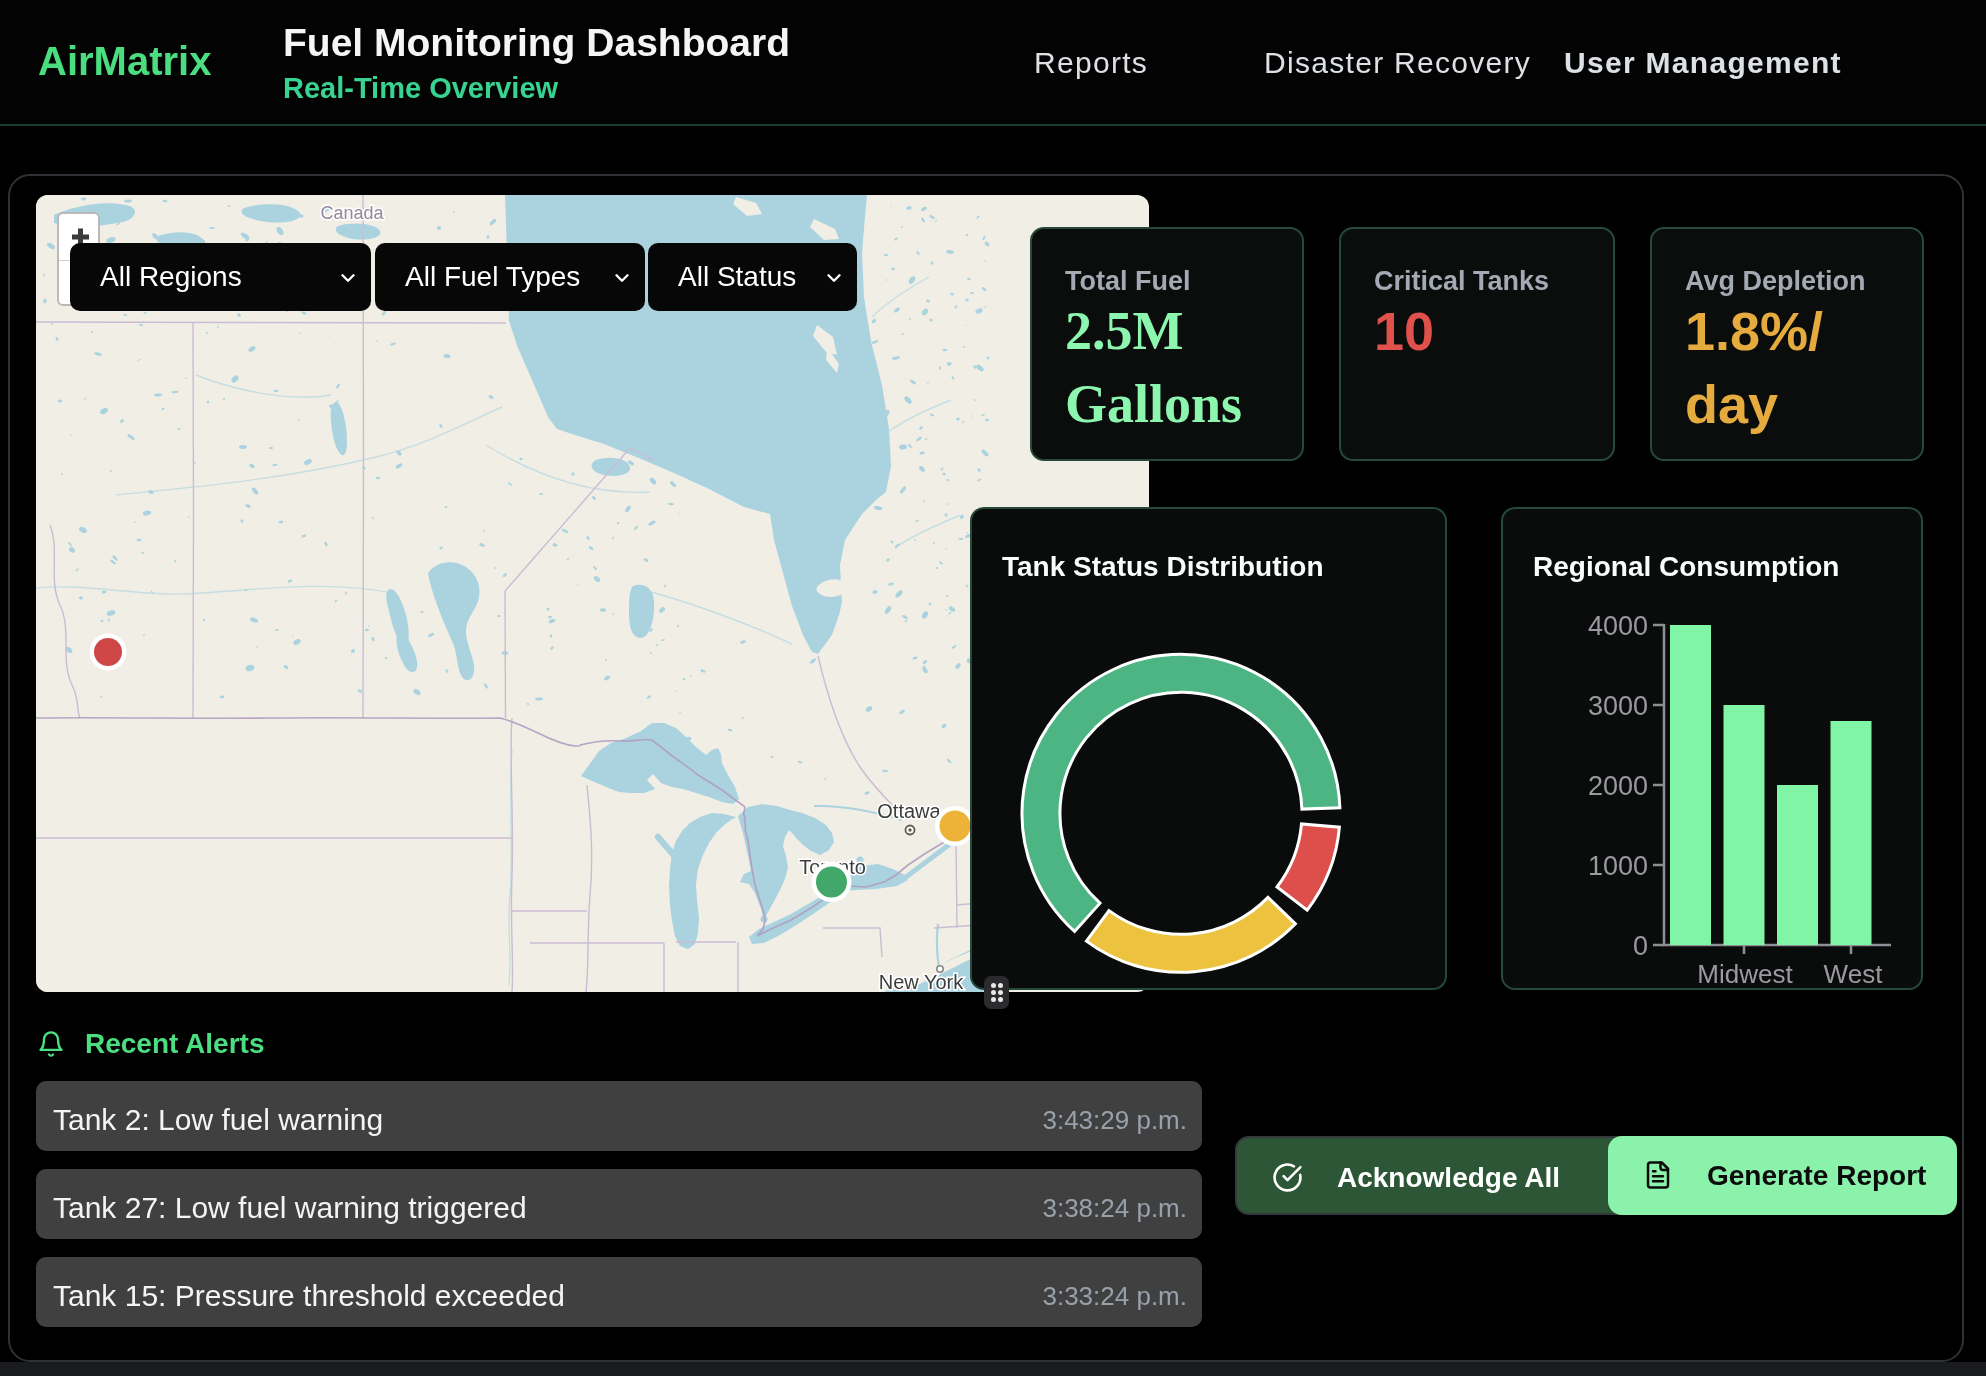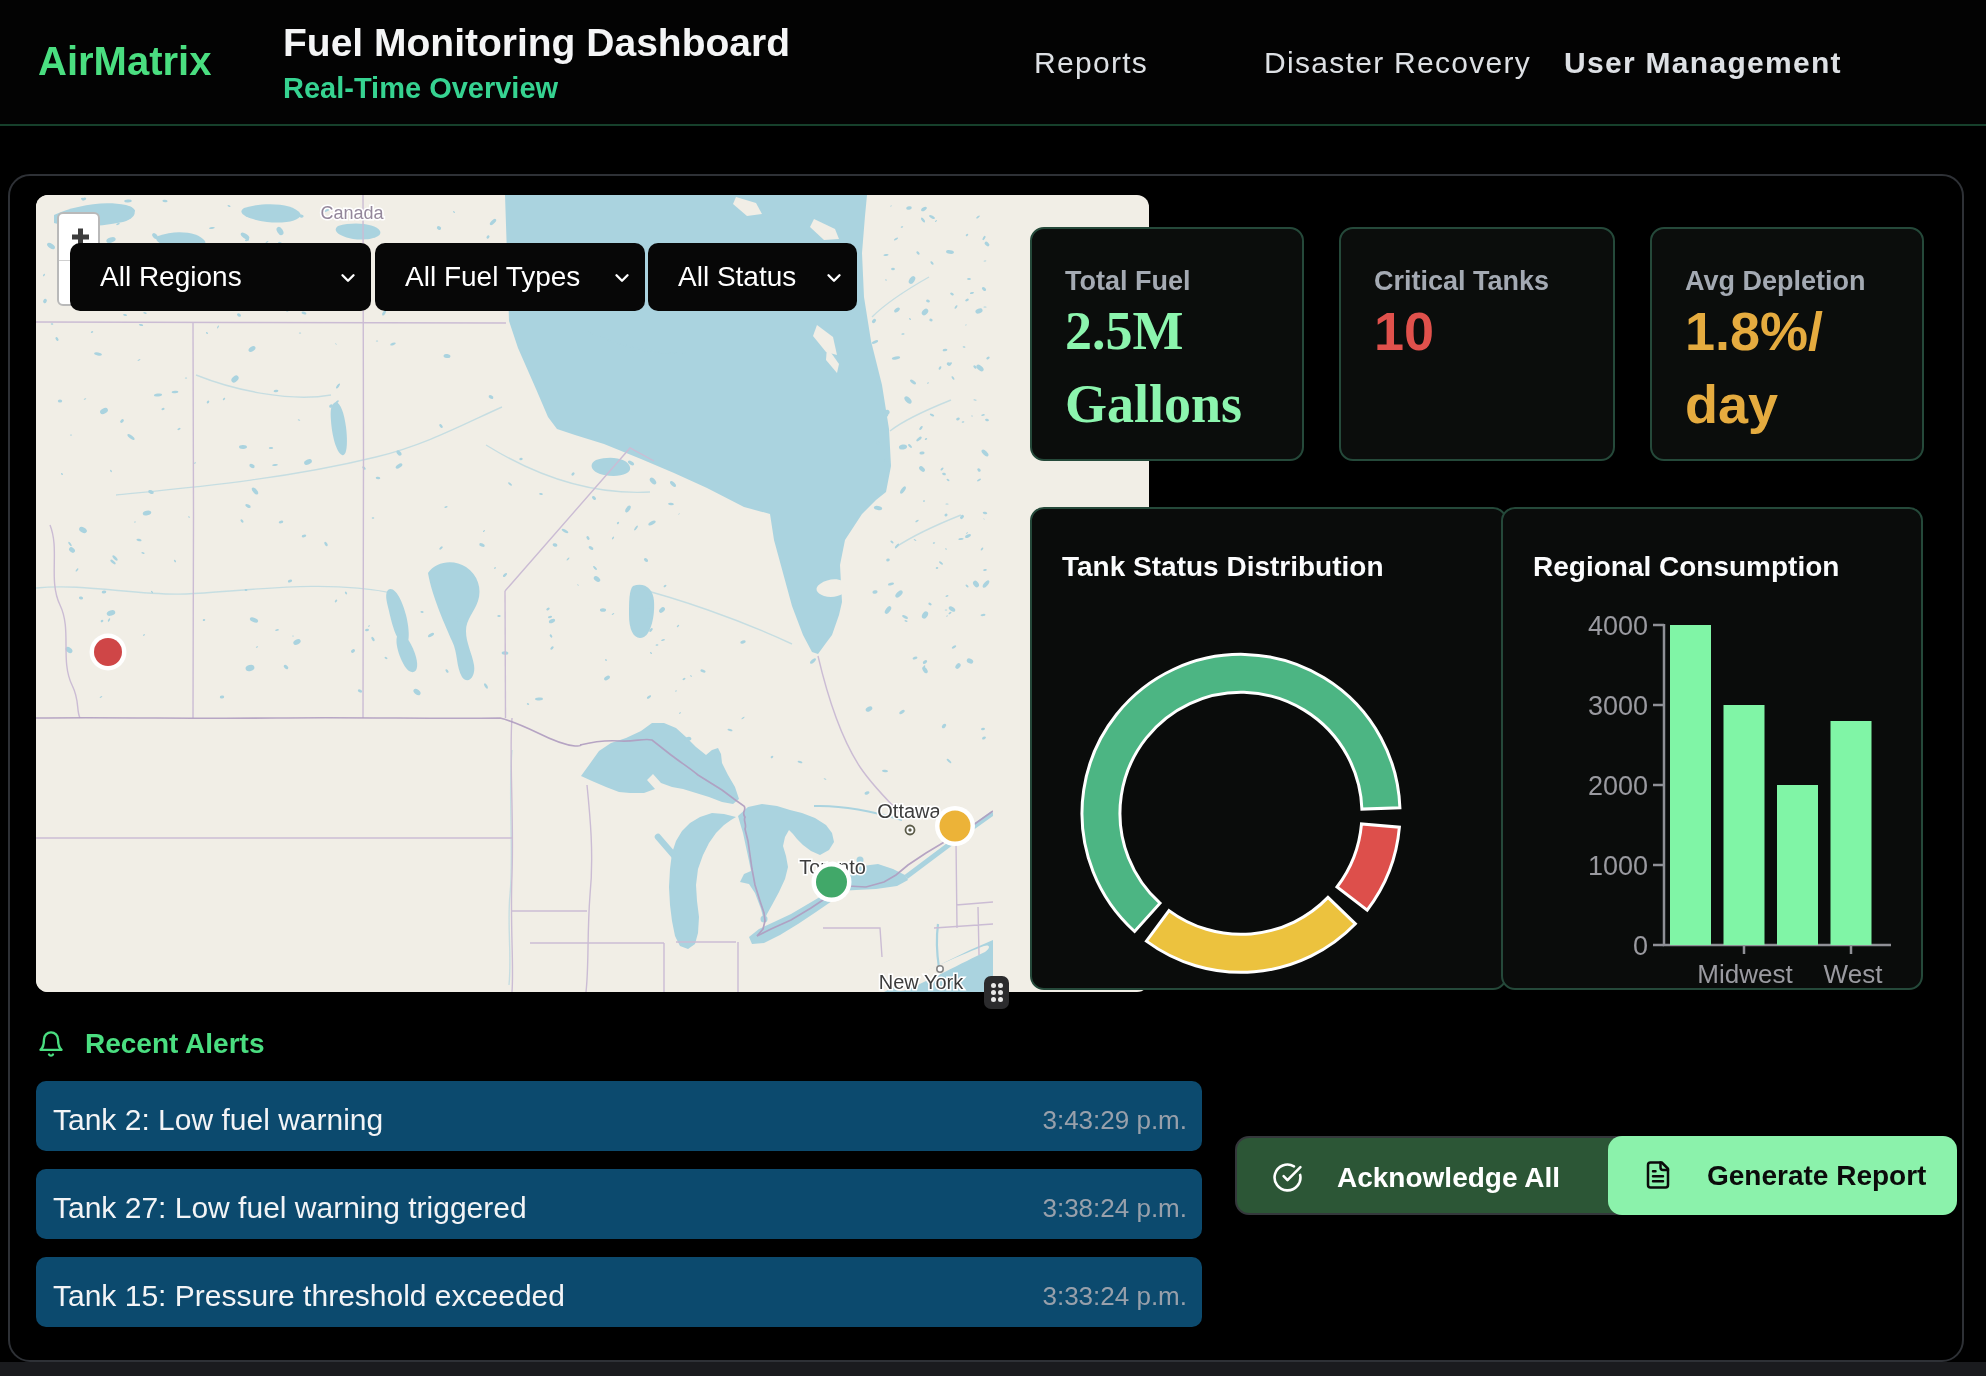--- a/index.html
+++ b/index.html
@@ -40,21 +40,21 @@
   .slabel { position:absolute; left:33px; top:39px; font-size:27px; line-height:1; font-weight:700; color:#a4aab3; }
   .sval { position:absolute; left:33px; top:66px; font-size:54px; font-weight:700; line-height:73px; }
 
   
   .ccard { position:absolute; top:507px; height:483px; background:#0a0c0b;
     border:2px solid #25493a; border-radius:14px; }
   .ctitle { position:absolute; left:30px; top:44px; font-size:28px; line-height:1; font-weight:700; color:#fbfcfd; }
 
   
   #alerthead { position:absolute; left:85px; top:1030px; font-size:28px; line-height:1; font-weight:700; color:#4ade80; }
-  .arow { position:absolute; left:36px; width:1166px; height:70px; background:#0c4a6e;
+  .arow { position:absolute; left:36px; width:1166px; height:70px; background:#404040;
     border-radius:10px; color:#f3f4f6; font-size:30px; }
   .arow .at { position:absolute; left:17px; top:24px; line-height:1; }
   .arow .atime { position:absolute; right:15px; top:26px; font-size:26px; line-height:1; color:#98a0ab; }
 
   
   #ackbtn { position:absolute; left:1235px; top:1136px; width:428px; height:79px;
     background:#2c5636; border:2px solid #35383c; border-radius:14px; }
   #ackbtn span { position:absolute; left:100px; top:26px; font-size:28px; line-height:1; font-weight:700; color:#fff; }
   #genbtn { position:absolute; left:1608px; top:1136px; width:349px; height:79px;
     background:#8bf2ab; border-radius:14px; }
@@ -556,21 +556,21 @@
 </div>
 <div class="scard" style="left:1339px; width:276px;">
   <div class="slabel">Critical Tanks</div>
   <div class="sval" style="color:#e0514c;">10</div>
 </div>
 <div class="scard" style="left:1650px; width:274px;">
   <div class="slabel">Avg Depletion</div>
   <div class="sval" style="color:#e5ab3f;">1.8%/<br>day</div>
 </div>
 
-<div class="ccard" style="left:1030px; width:477px;text-align:right;">
+<div class="ccard" style="left:970px; width:477px;text-align:right;">
   <div class="ctitle">Tank Status Distribution</div>
   <svg width="423" height="420" viewBox="0 0 423 420" style="position:absolute; left:0; top:60px;">
     <g transform="translate(-2,-62)">
       <path d="M104.6,424.5 A159,159 0 1 1 369.9,300.8 L331.9,302.1 A121,121 0 1 0 130.0,396.2 Z" fill="#4cb583" stroke="#fff" stroke-width="3"></path>
       <path d="M369.4,320.2 A159,159 0 0 1 337.2,403.1 L307.0,380.0 A121,121 0 0 0 331.5,316.9 Z" fill="#dd4f4b" stroke="#fff" stroke-width="3"></path>
       <path d="M325.4,416.8 A159,159 0 0 1 116.4,434.1 L139.0,403.6 A121,121 0 0 0 298.0,390.4 Z" fill="#ecc23e" stroke="#fff" stroke-width="3"></path>
     </g>
   </svg>
 </div>
 <div class="ccard" style="left:1501px; width:422px;">

